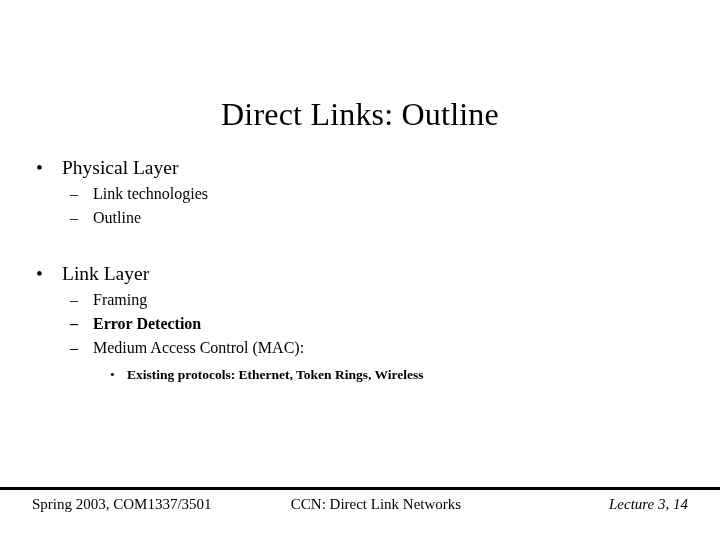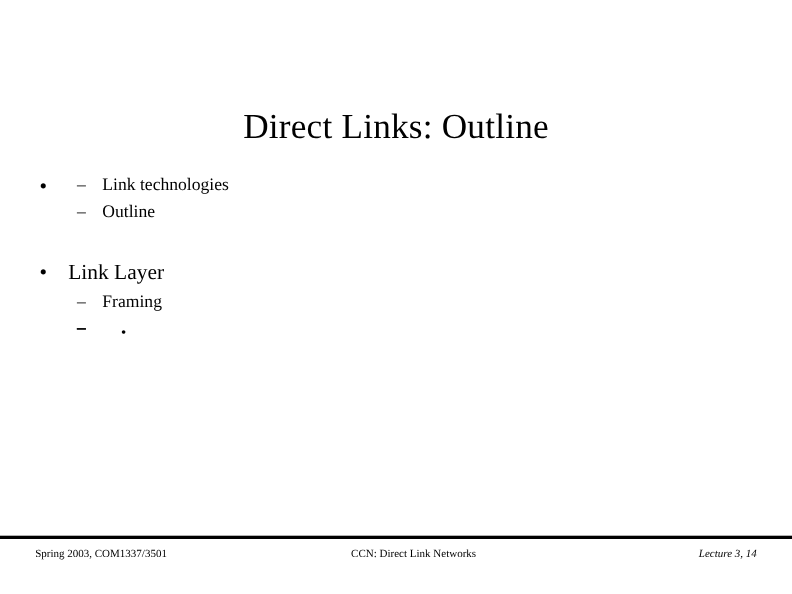--- a/index.html
+++ b/index.html
@@ -119,41 +119,42 @@
   .footer {
     position: absolute;
     left: 0;
     top: 496px;
     width: 720px;
     height: 20px;
   }
   .footer-cell {
     position: absolute;
     top: 0;
-    font-size: 10px;
+    font-size: 15px;
     line-height: 16px;
     white-space: nowrap;
   }
   .footer-left   { left: 32px; }
   .footer-center { left: 16px; width: 720px; text-align: center; }
   .footer-right  { right: 32px; text-align: right; font-style: italic; }
 </style>
 </head>
 <body>
 
 <div class="slide">
 
   <h1 class="slide-title">Direct Links: Outline</h1>
 
   <div class="body-block">
 
     <div class="blk">
 
       <div class="lvl1">
         <span class="mark">•</span>
+        <span>Physical Layer</span>
       </div>
 
       <div class="lvl2">
         <span class="mark">–</span>
         <span>Link technologies</span>
       </div>
 
       <div class="lvl2">
         <span class="mark">–</span>
         <span>Outline</span>
@@ -170,34 +171,37 @@
         <span>Link Layer</span>
       </div>
 
       <div class="lvl2">
         <span class="mark">–</span>
         <span>Framing</span>
       </div>
 
       <div class="lvl2 bold">
         <span class="mark">–</span>
-      </div>
-
-      <div class="lvl2">
-        <span class="mark">–</span>
-      </div>
-
-      <div class="lvl2">
-        <span class="mark">–</span>
+        <span>Error Detection</span>
+      </div>
+
+      <div class="lvl2">
+        <span class="mark">–</span>
+      </div>
+
+      <div class="lvl2">
+        <span class="mark">–</span>
+        <span>Medium Access Control (MAC):</span>
       </div>
 
       <div class="gap-before-mac-sub"></div>
 
       <div class="lvl3">
         <span class="mark">•</span>
+        <span>Existing protocols: Ethernet, Token Rings, Wireless</span>
       </div>
 
     </div>
 
   </div>
 
   <div class="footer-rule"></div>
 
   <div class="footer">
     <div class="footer-cell footer-left">Spring 2003, COM1337/3501</div>

